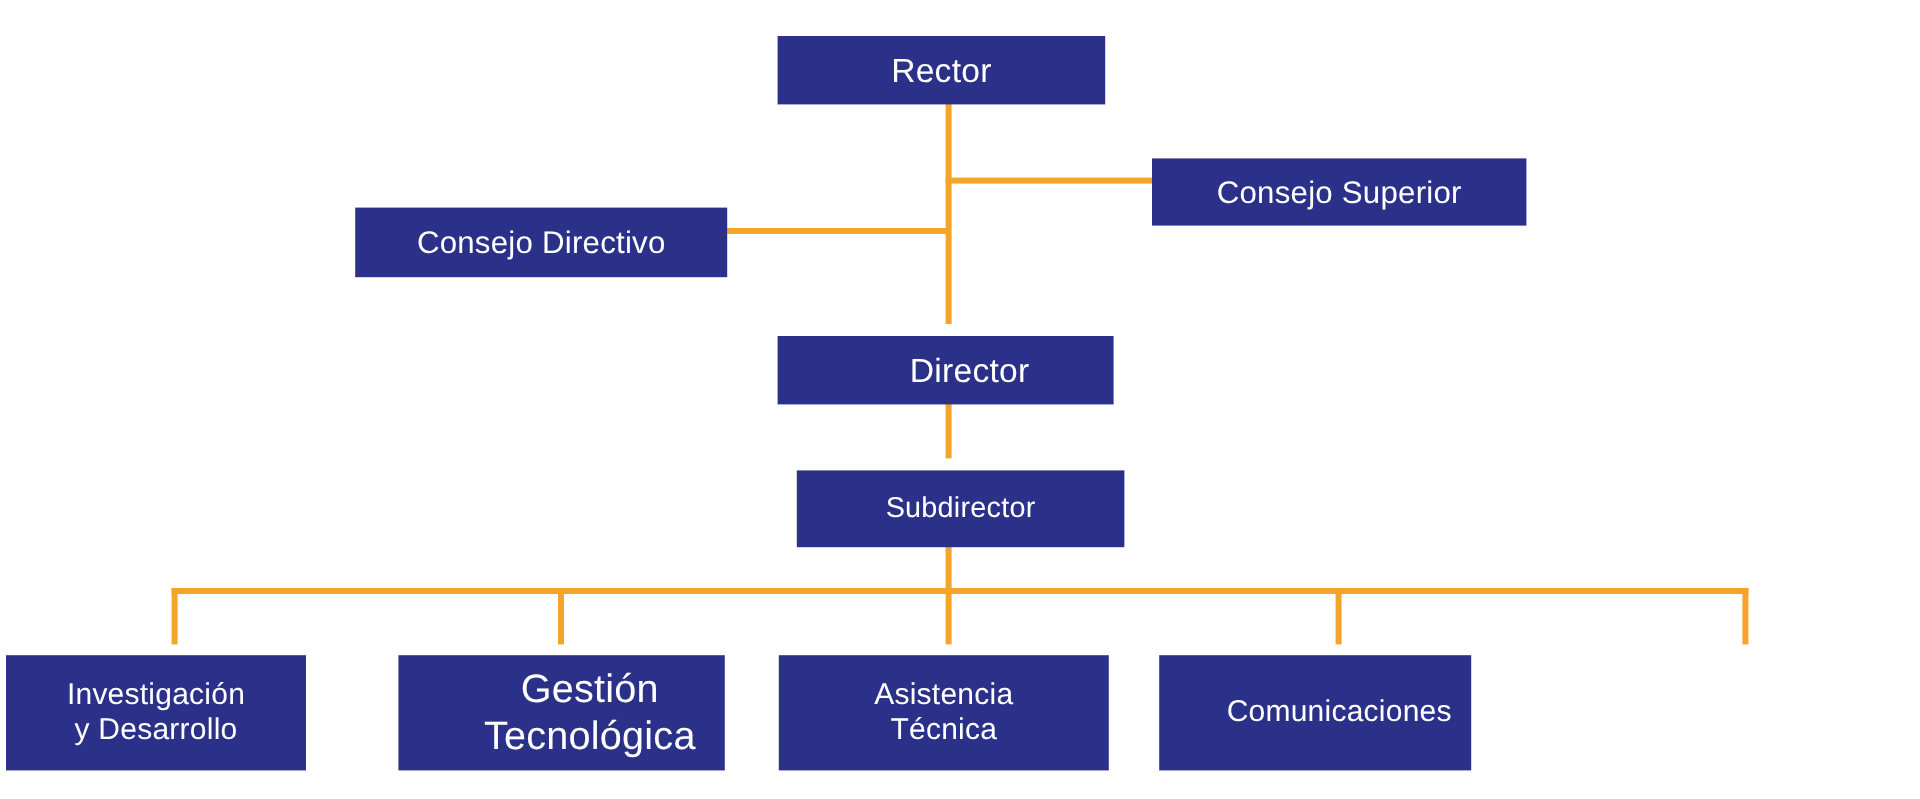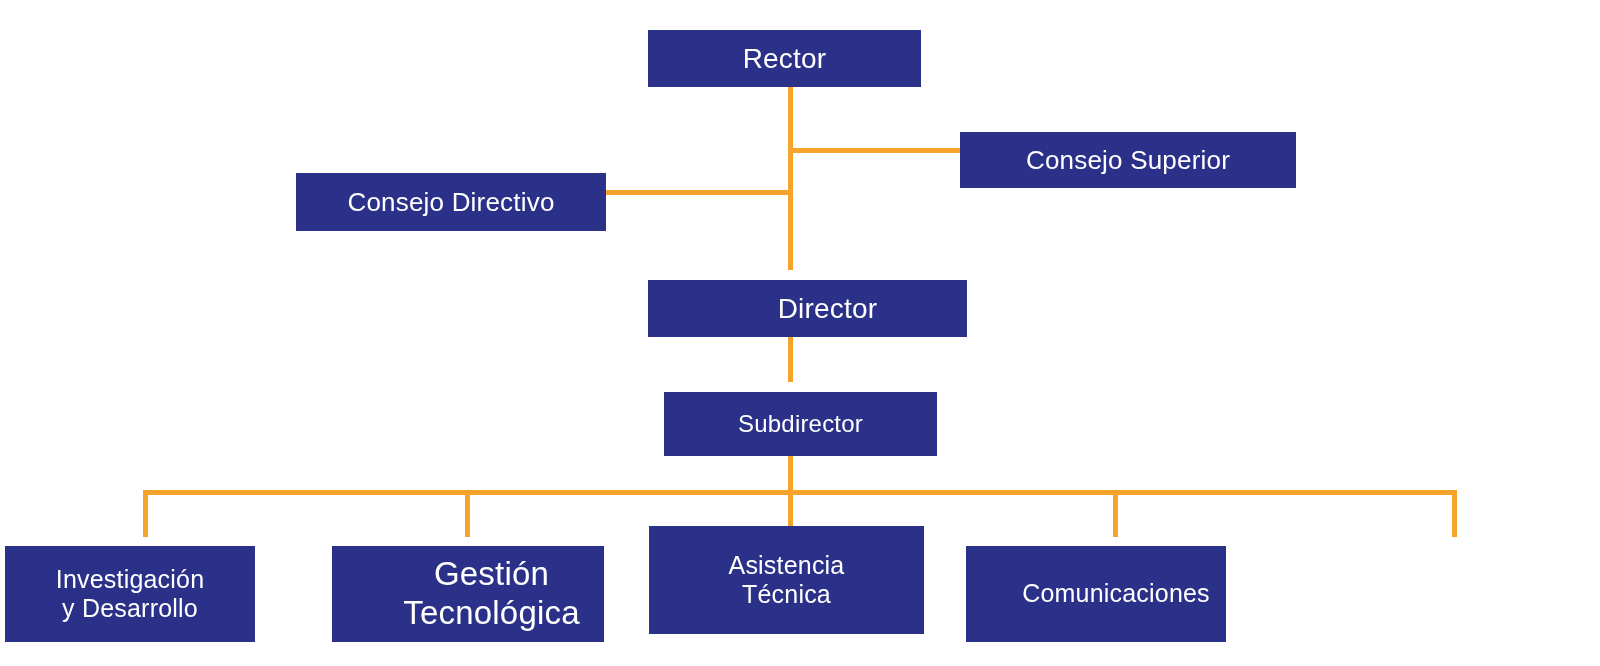--- a/index.html
+++ b/index.html
@@ -40,28 +40,28 @@
   .conn {
     position: absolute;
     background: #f5a32a;
     z-index: 1;
   }
   .conn-v { width: 5px; }
   .conn-h { height: 5px; }
 
   
   .n-rector        { left: 648px;  top: 20px;  width: 273px; height: 57px; font-size: 28px; }
-  .n-consejo-sup   { left: 960px;  top: 122px; width: 336px; height: 56px; font-size: 26px; }
+  .n-consejo-sup   { left: 960px;  top: 122px; width: 312px; height: 56px; font-size: 26px; }
   .n-consejo-dir   { left: 296px;  top: 163px; width: 310px; height: 58px; font-size: 26px; }
-  .n-director      { left: 648px;  top: 270px; width: 319px; height: 57px; font-size: 28px; padding-left: 40px; }
+  .n-director      { left: 648px;  top: 270px; width: 280px; height: 57px; font-size: 28px; padding-left: 40px; }
   .n-subdirector   { left: 664px;  top: 382px; width: 273px; height: 64px; font-size: 24px; }
 
   .n-inv           { left: 5px;    top: 536px; width: 250px; height: 96px; font-size: 25px; }
   .n-ges           { left: 332px;  top: 536px; width: 272px; height: 96px; font-size: 33px; padding-left: 47px; }
-  .n-asi           { left: 649px;  top: 516px; width: 275px; height: 108px; font-size: 25px; justify-content: flex-end; }
+  .n-asi           { left: 649px;  top: 536px; width: 275px; height: 96px; font-size: 25px; justify-content: flex-end; }
   .n-com           { left: 966px;  top: 536px; width: 260px; height: 96px; font-size: 25px; padding-left: 40px; }
   .n-adm           { left: 1288px; top: 536px; width: 293px; height: 96px; font-size: 25px; }
 
   
   
   .c-trunk-1   { left: 788px; top: 77px;  height: 193px; }
   
   .c-trunk-2   { left: 788px; top: 327px; height: 55px; }
   
   .c-trunk-3   { left: 788px; top: 439px; height: 54px; }

